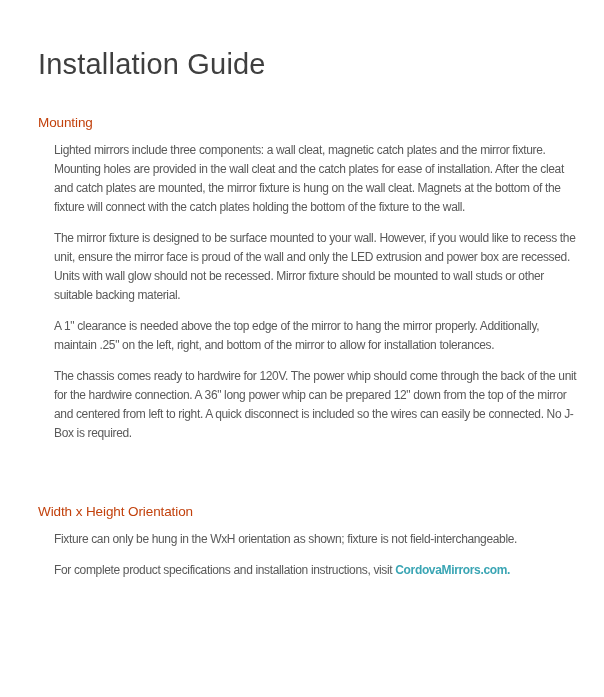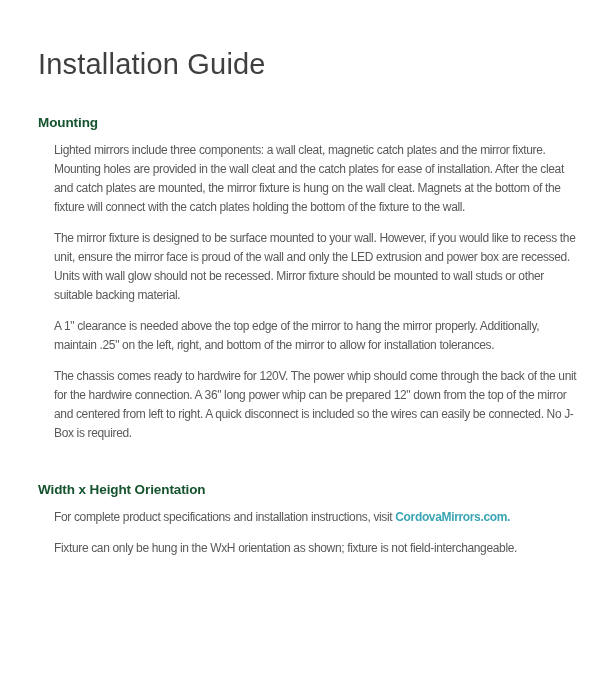--- a/index.html
+++ b/index.html
@@ -25,26 +25,26 @@
     font-size: 29px;
     line-height: 36px;
     font-weight: 300;
     color: #3f3f3f;
     letter-spacing: 0.2px;
   }
   .section-heading {
     margin: 32px 0 0 0;
     font-size: 13.5px;
     line-height: 17px;
-    font-weight: 700;
-    color: #14532d;
+    font-weight: 400;
+    color: #c2410c;
     letter-spacing: -0.1px;
   }
   .section-heading.second {
-    margin-top: 38px;
+    margin-top: 60px;
   }
   .body-paragraph {
     max-width: 542px;
     margin: 10px 0 12px 16px;
     font-size: 12px;
     line-height: 19px;
     color: #595959;
     letter-spacing: -0.35px;
   }
   .link {
@@ -73,18 +73,18 @@
     <p class="body-paragraph">The mirror fixture is designed to be surface mounted to your wall. However, if you would like to recess the unit, ensure the mirror face is proud of the wall and only the LED extrusion and power box are recessed. Units with wall glow should not be recessed. Mirror fixture should be mounted to wall studs or other suitable backing material.</p>
 
     <p class="body-paragraph">A 1" clearance is needed above the top edge of the mirror to hang the mirror properly. Additionally, maintain .25" on the left, right, and bottom of the mirror to allow for installation tolerances.</p>
 
     <p class="body-paragraph">The chassis comes ready to hardwire for 120V. The power whip should come through the back of the unit for the hardwire connection. A 36" long power whip can be prepared 12" down from the top of the mirror and centered from left to right. A quick disconnect is included so the wires can easily be connected. No J-Box is required.</p>
   </section>
 
   <section>
     <h2 class="section-heading second">Width x Height Orientation</h2>
 
+    <p class="body-paragraph">Fixture can only be hung in the WxH orientation as shown; fixture is not field-interchangeable.</p>
+
     <p class="body-paragraph"><span>For complete product specifications and installation instructions, visit </span><a class="link">CordovaMirrors.com</a><span class="link-suffix">.</span></p>
-
-    <p class="body-paragraph">Fixture can only be hung in the WxH orientation as shown; fixture is not field-interchangeable.</p>
   </section>
 
 </div>
 
 </body></html>

